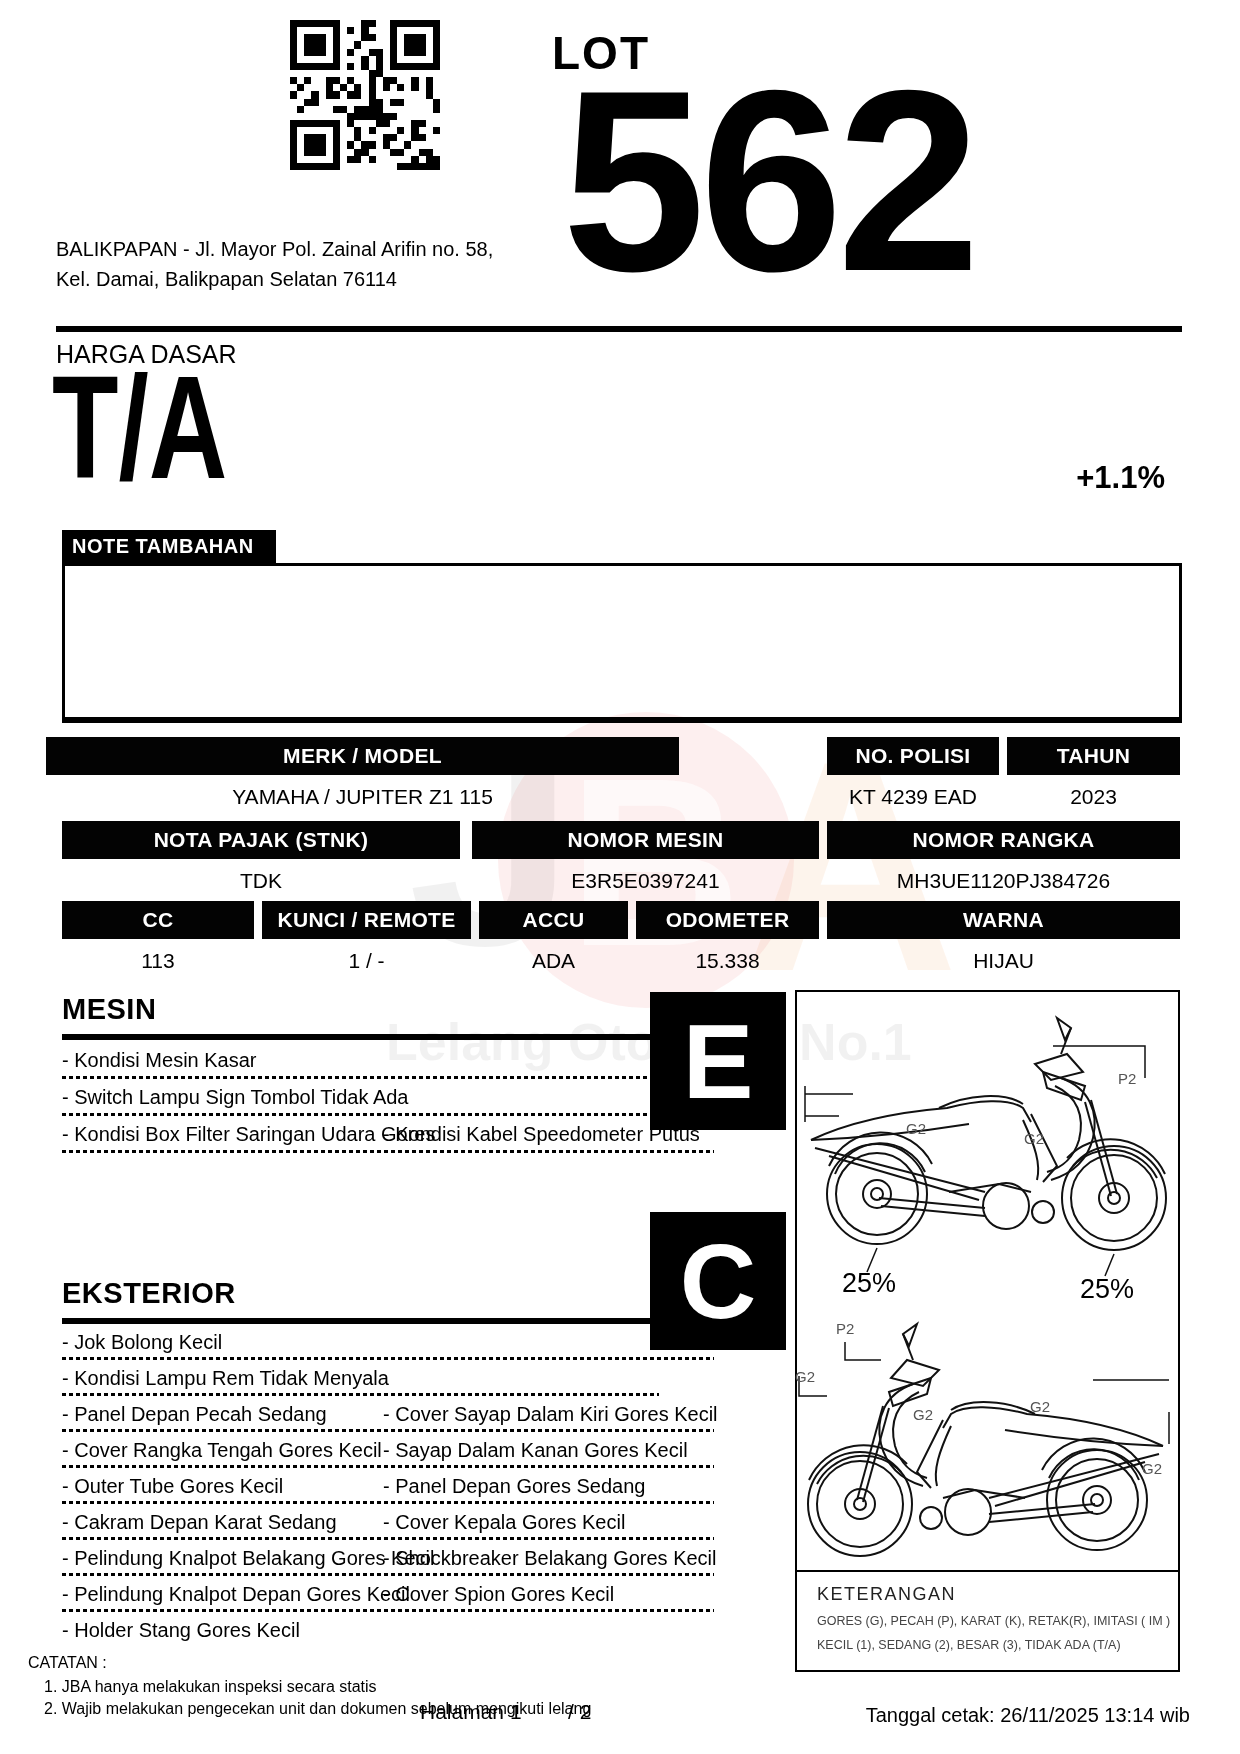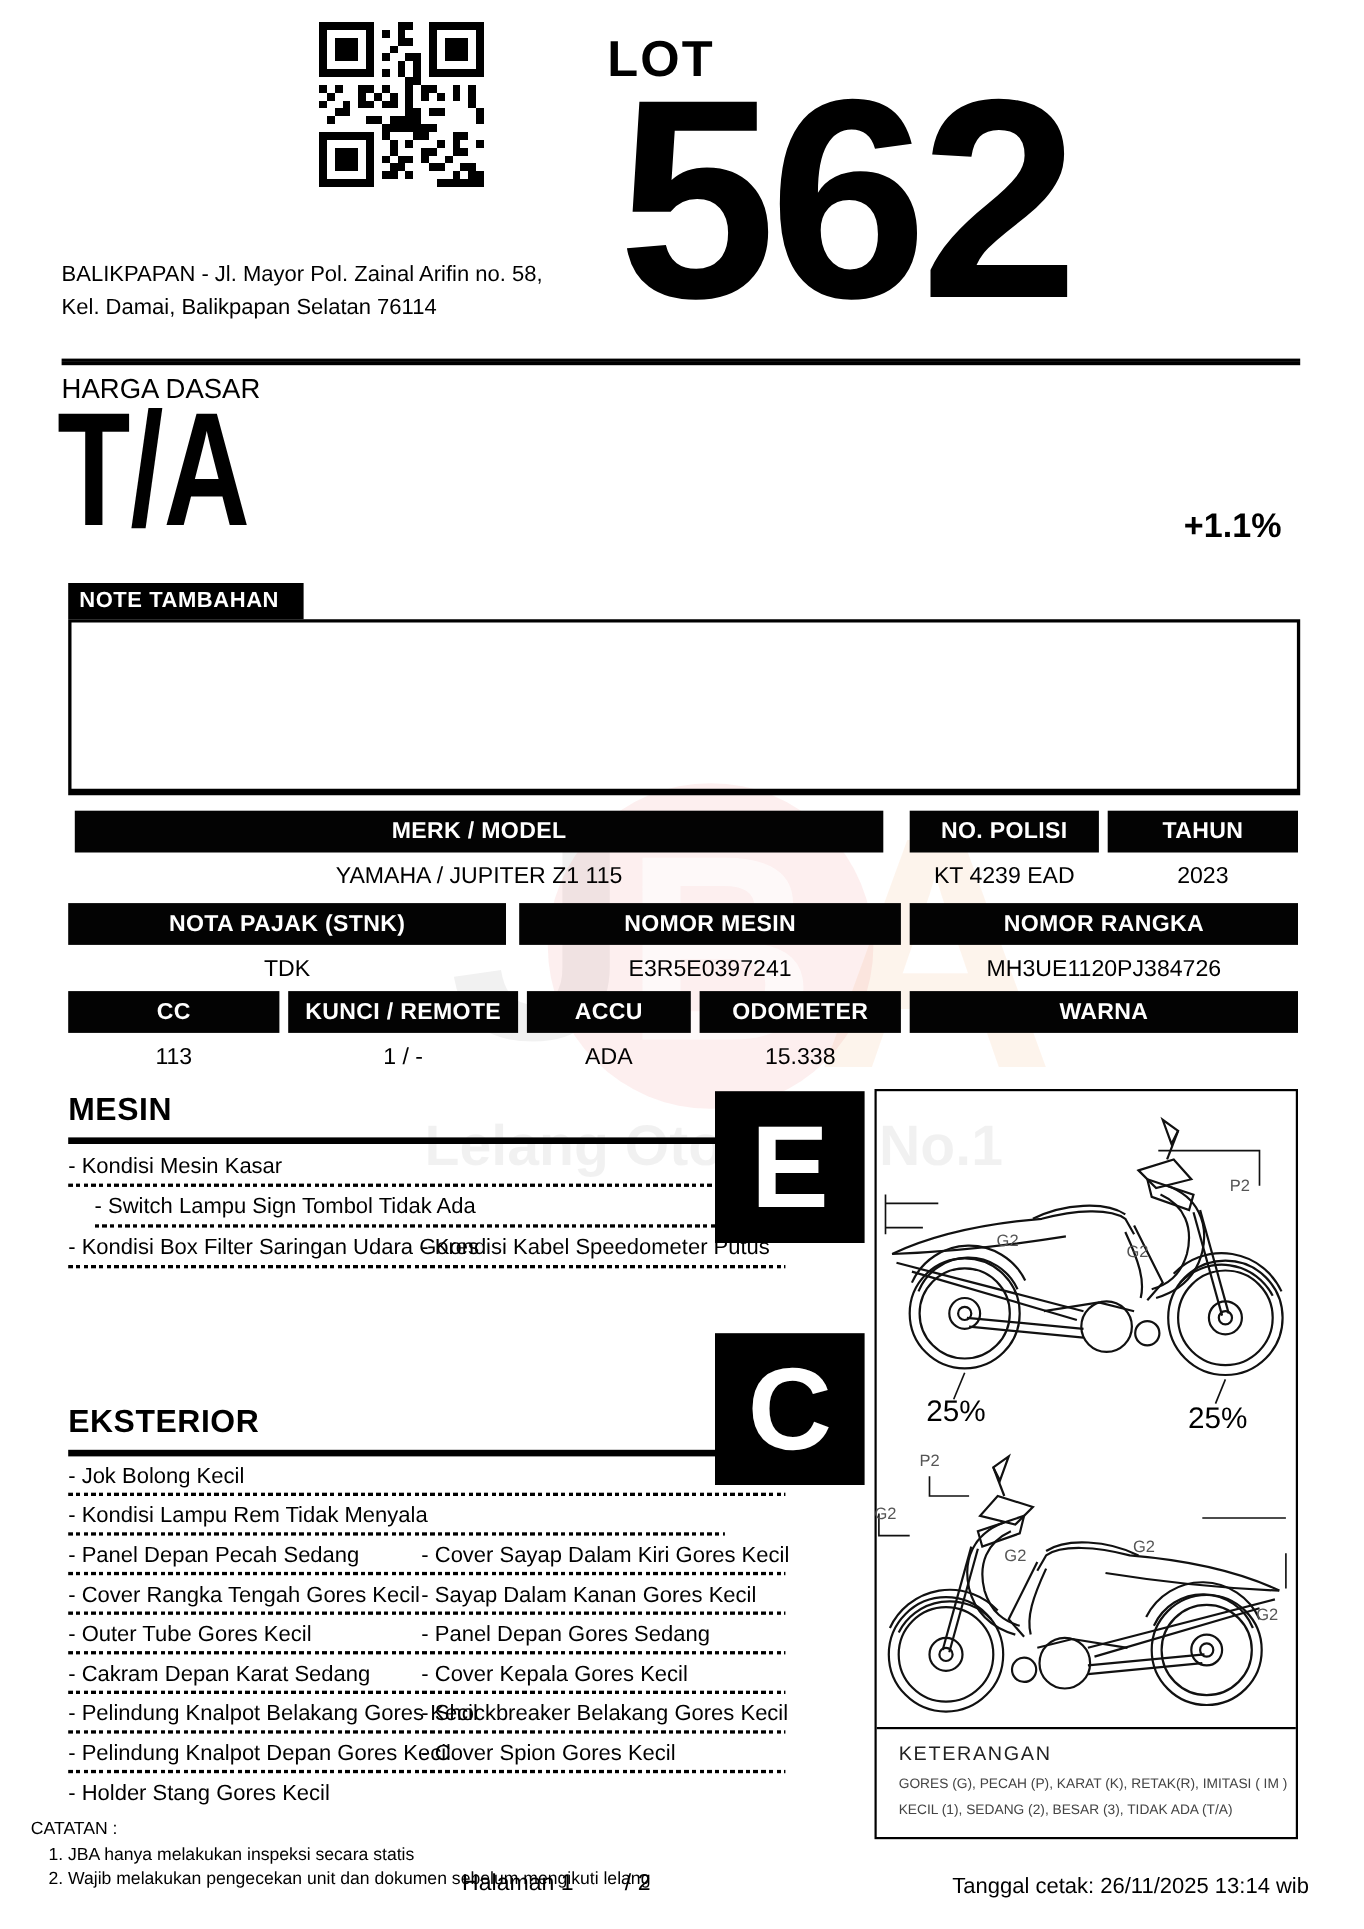--- a/index.html
+++ b/index.html
@@ -33,21 +33,21 @@
   
   #note-tab{left:62px;top:530px;width:214px;height:33px;background:#000;color:#fff;
             font-size:20px;font-weight:bold;line-height:33px;padding-left:10px;letter-spacing:.5px;}
   #note-box{left:62px;top:563px;width:1120px;height:160px;border:3px solid #000;border-bottom:6px solid #000;background:transparent;}
 
   
   .hcell{position:absolute;height:38px;background:#030303;color:#fff;font-weight:bold;font-size:21px;
          display:flex;align-items:center;justify-content:center;letter-spacing:.3px;}
   .vcell{position:absolute;height:36px;font-size:21px;display:flex;align-items:center;justify-content:center;}
   .r1h{top:737px;} .r1v{top:779px;} .r2h{top:821px;} .r2v{top:863px;} .r3h{top:901px;} .r3v{top:943px;}
-  .cA{left:68px;width:735px;text-align:right;} .cB{left:827px;width:172px;} .cC{left:1007px;width:173px;}
+  .cA{left:46px;width:633px;text-align:right;} .cB{left:827px;width:172px;} .cC{left:1007px;width:173px;}
   .cD{left:62px;width:398px;} .cE{left:472px;width:347px;} .cF{left:827px;width:353px;}
   .cG{left:62px;width:192px;} .cH{left:262px;width:209px;} .cI{left:479px;width:149px;}
   .cJ{left:636px;width:183px;} .cK{left:827px;width:353px;}
 
   
   .sec-title{position:absolute;left:62px;font-size:29px;font-weight:bold;letter-spacing:.5px;}
   .sec-rule{position:absolute;left:62px;width:588px;height:6px;background:#000;}
   #mesin-title{top:993px;} #mesin-rule{top:1034px;}
   #eks-title{top:1277px;} #eks-rule{top:1318px;}
   #mesin-items{left:62px;top:1044px;}
@@ -330,29 +330,30 @@
 
     <div class="hcell r3h cG">CC</div>
     <div class="hcell r3h cH">KUNCI / REMOTE</div>
     <div class="hcell r3h cI">ACCU</div>
     <div class="hcell r3h cJ">ODOMETER</div>
     <div class="hcell r3h cK">WARNA</div>
     <div class="vcell r3v cG">113</div>
     <div class="vcell r3v cH">1 / -</div>
     <div class="vcell r3v cI">ADA</div>
     <div class="vcell r3v cJ">15.338</div>
+    <div class="vcell r3v cK">HIJAU</div>
 
     <div id="mesin-title" class="sec-title">MESIN</div>
     <div id="mesin-rule" class="sec-rule"></div>
     <div id="mesin-items" class="abs">
         <div class="cond-row m-row" style="width: 588px;">
           <span class="cond-left">- Kondisi Mesin Kasar</span>
           <div class="dots"></div>
         </div>
-        <div class="cond-row m-row" style="width: 588px; margin-left: 24px;">
+        <div class="cond-row m-row" style="width: 588px;">
           <span class="cond-left">- Switch Lampu Sign Tombol Tidak Ada</span>
           <div class="dots"></div>
         </div>
         <div class="cond-row m-row" style="width: 652px;">
           <span class="cond-left">- Kondisi Box Filter Saringan Udara Gores</span>
           <span class="cond-right">- Kondisi Kabel Speedometer Putus</span>
           <div class="dots"></div>
         </div>
       </div>
     <div id="grade-mesin" class="grade-box">E</div>

